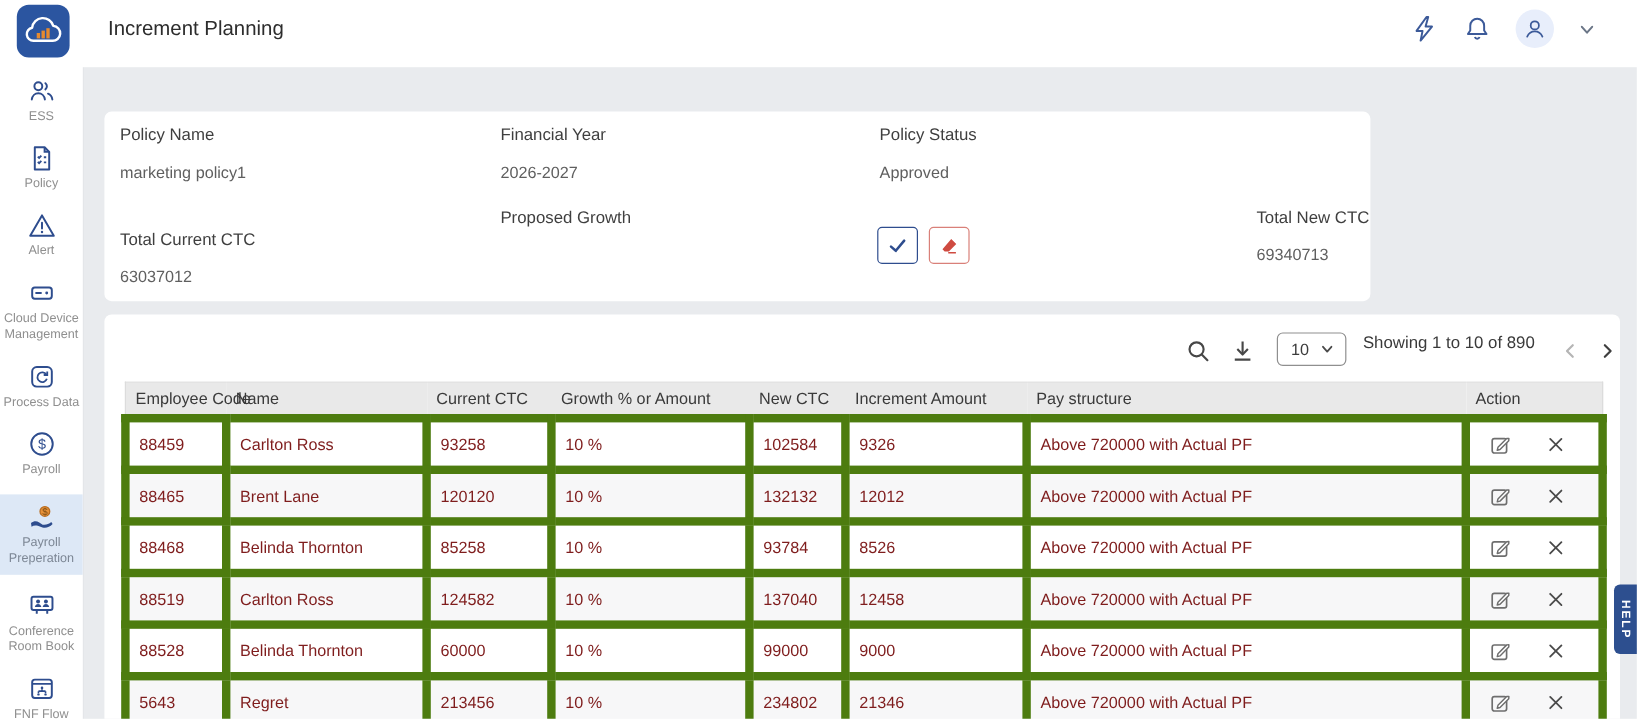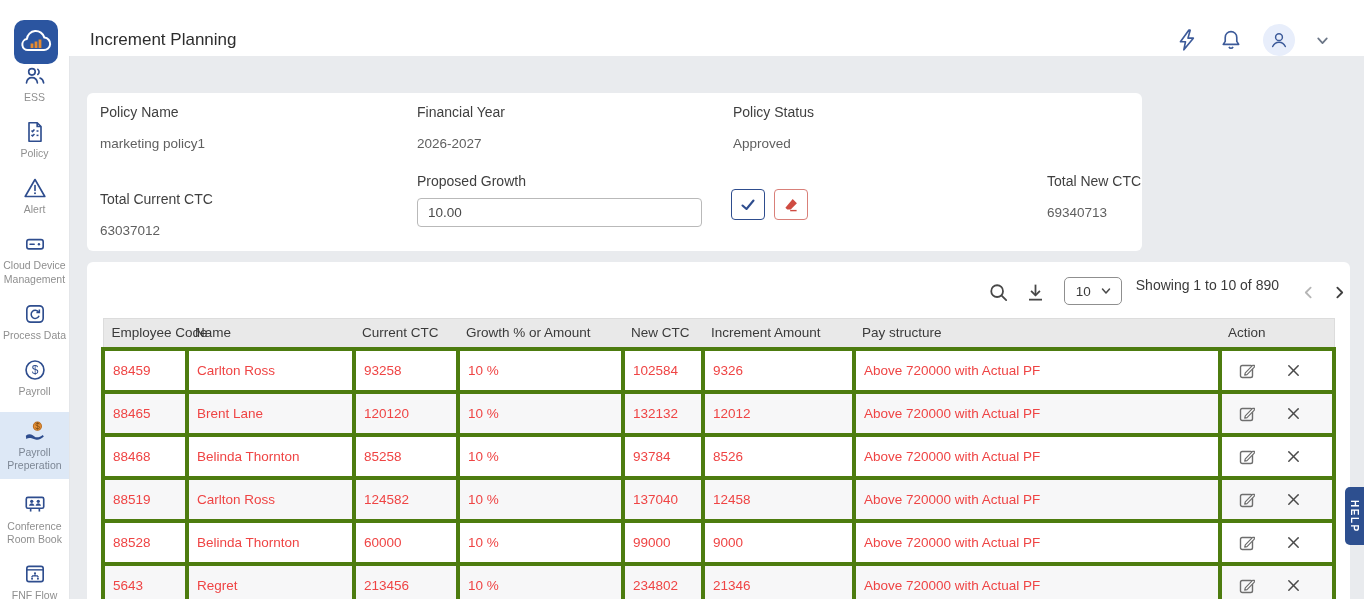--- a/index.html
+++ b/index.html
@@ -1,20 +1,20 @@
 <!DOCTYPE html>
 <html><head>
 <meta charset="utf-8">
 <style>
   * { margin:0; padding:0; box-sizing:border-box; }
   html,body { width:1364px; height:599px; overflow:hidden;
     font-family:"Liberation Sans", sans-serif; background:#ffffff; color:#3d3d3d; }
 
   
-  .topbar { position:absolute; left:0; top:0; width:1364px; height:39px; background:#ffffff; z-index:5;margin-top:16px; }
+  .topbar { position:absolute; left:0; top:0; width:1364px; height:39px; background:#ffffff; z-index:5; }
   .logo { position:absolute; left:14px; top:4px; width:44px; height:44px; background:#2b55a0;
     border-radius:10px; display:flex; align-items:center; justify-content:center; }
   .page-title { position:absolute; left:90px; top:14px; font-size:17px; font-weight:500; color:#2d2d2d; }
   .topbar-right { position:absolute; right:34px; top:0; height:48px; display:flex; align-items:center; gap:20px; }
   .avatar { width:32px; height:32px; border-radius:50%; background:#e8eefb; display:flex; align-items:center; justify-content:center; }
 
   
   .sidebar { position:absolute; left:0; top:56px; width:70px; bottom:0; background:#ffffff;
     border-right:1px solid #e4e6e9; padding-top:6px; display:flex; flex-direction:column; gap:12px; overflow:hidden; z-index:4;}
   .side-item { display:flex; flex-direction:column; align-items:center; text-align:center;
@@ -48,22 +48,22 @@
   .showing { font-size:14px; color:#3a3a3a; font-weight:500; margin-right:22px; }
   .pager { display:flex; align-items:center; gap:16px; }
 
   
   table.grid { position:absolute; left:14px; top:56px; width:1231px; border-collapse:collapse; table-layout:fixed; }
   table.grid th { background:#e9e9e9; height:30px; font-size:13.5px; font-weight:500; color:#3a3a3a;
     text-align:left; padding:0 0 0 8px; white-space:nowrap; overflow:visible;
     border-top:1px solid #dcdcdc; border-bottom:1px solid #dcdcdc; }
   table.grid th:first-child { border-left:1px solid #dcdcdc; }
   table.grid th:last-child  { border-right:1px solid #dcdcdc; }
-  table.grid td { height:43px; font-size:13.5px; color:#ef4444; padding:0 4px 0 8px;
-    border:4px solid #4d7c0f; background:#ffffff; white-space:nowrap; overflow:hidden; }
+  table.grid td { height:43px; font-size:13.5px; color:#7f1d1d; padding:0 4px 0 8px;
+    border:7px solid #4d7c0f; background:#ffffff; white-space:nowrap; overflow:hidden; }
   table.grid tr:nth-child(even) td { background:#f7f7f8; }
   .action-cell { padding-left:15px !important; }
   .icon-btn { background:none; border:none; cursor:pointer; padding:2px; vertical-align:middle; }
   .icon-btn + .icon-btn { margin-left:22px; }
 
   
   .help-tab { position:absolute; right:0; top:487px; width:19px; height:58px; background:#2d4f8f;
     border-radius:5px 0 0 5px; display:flex; align-items:center; justify-content:center; cursor:pointer; z-index:6; }
   .help-tab span { writing-mode:vertical-rl; font-size:10px; font-weight:bold; color:#ffffff; letter-spacing:1.5px; }
 
@@ -220,21 +220,20 @@
       <div class="fvalue">Approved</div>
     </div>
 
     <div class="field" style="left:13px; top:98px;">
       <div class="flabel">Total Current CTC</div>
       <div class="fvalue">63037012</div>
     </div>
 
     <div class="field" style="left:330px; top:80px;">
       <div class="flabel">Proposed Growth</div>
-      <input class="growth-input" type="text" value="10.00" style="">
     </div>
 
     <div class="field" style="left:644px; top:96px;">
       <span class="btn-sq btn-check">
         <svg width="18" height="18" viewBox="0 0 18 18">
           <polyline points="3.5,9.5 7.5,13 14.5,4.5" fill="none" stroke="#2e4d8e" stroke-width="2.1" stroke-linecap="round" stroke-linejoin="round"></polyline>
         </svg>
       </span>
       <span class="btn-sq btn-erase">
         <svg width="18" height="18" viewBox="0 0 18 18">

